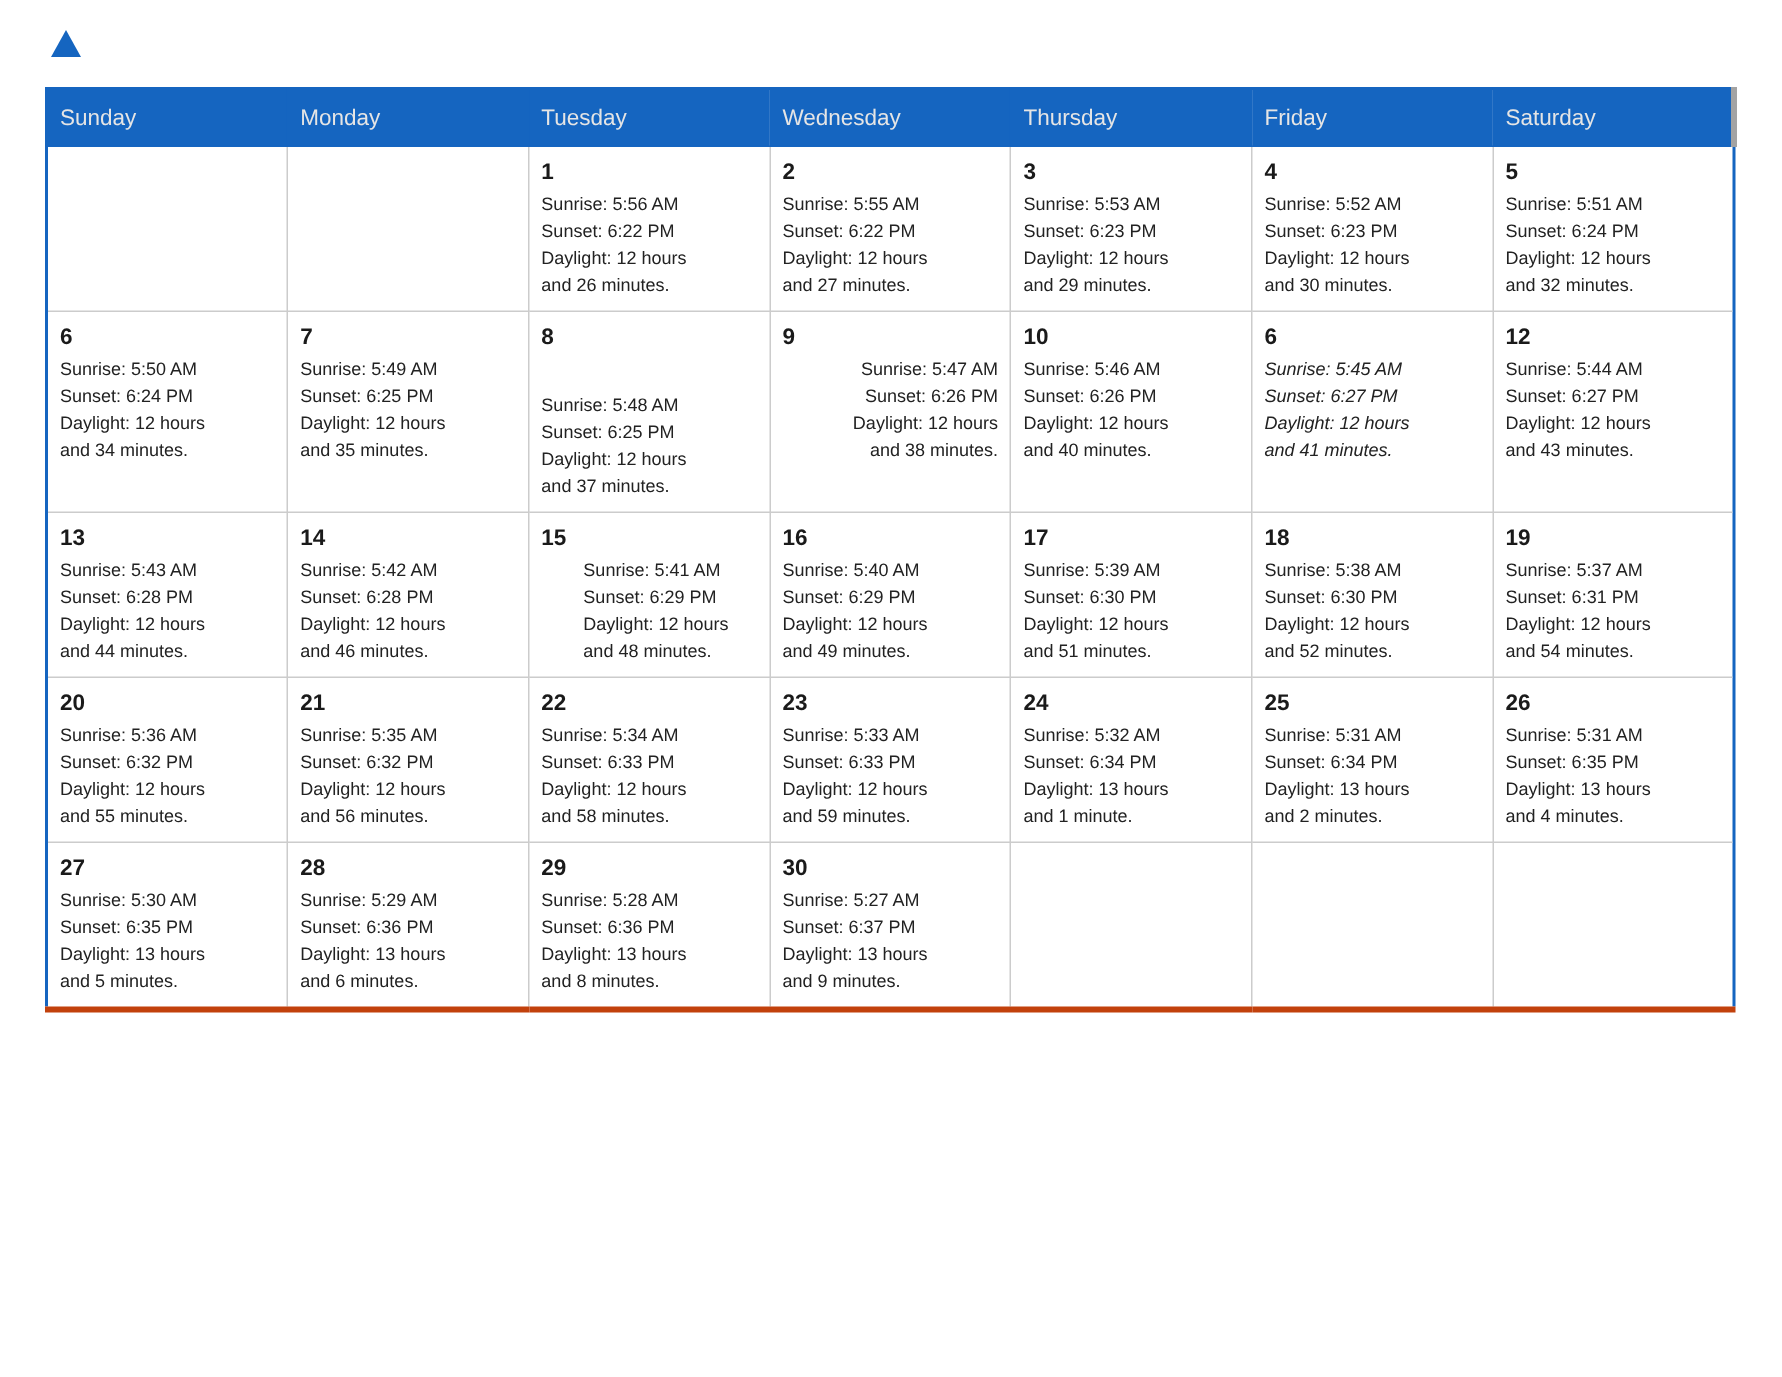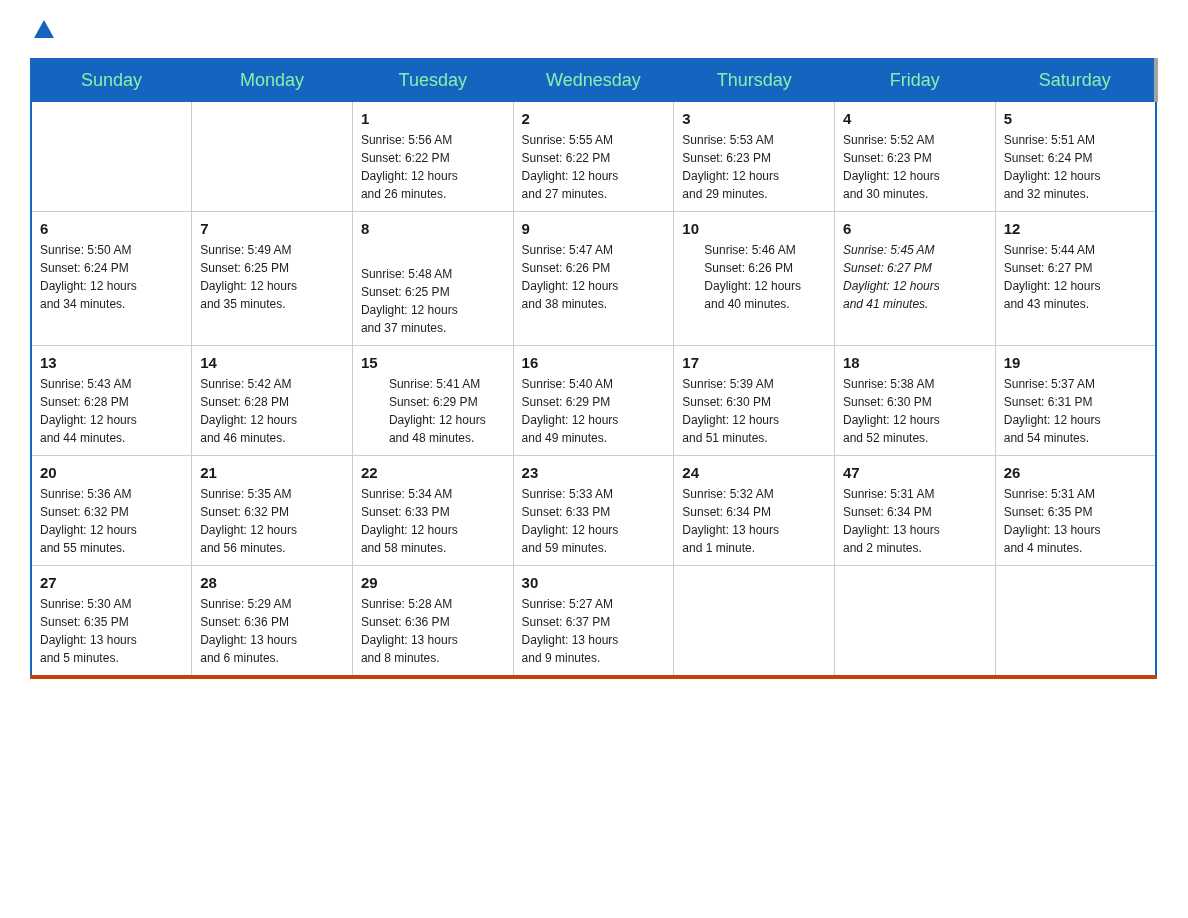--- a/index.html
+++ b/index.html
@@ -55,24 +55,24 @@
       color: #444;
       margin-top: 4px;
     }
     table {
       width: 100%;
       border-collapse: collapse;
       table-layout: fixed;
     }
     thead tr th {
       background-color: #1565c0;
-      color: #86efac;
+      color: #e5e5e5;
       padding: 10px 8px;
-      text-align: center;
-      font-size: 18px;
+      text-align: left;
+      font-size: 15px;
       font-weight: normal;
       border: 1px solid #1565c0;
     }
     tbody tr td {
       border: 1px solid #ccc;
       vertical-align: top;
       padding: 8px;
       height: 110px;
       font-size: 12.5px;
       color: #222;
@@ -197,28 +197,28 @@
         </td>
         <td>
           <div class="day-num">8</div>
           <div class="day-info" style="white-space: pre-line; margin-top: 28px;">Sunrise: 5:48 AM
 Sunset: 6:25 PM
 Daylight: 12 hours
 and 37 minutes.</div>
         </td>
         <td>
           <div class="day-num">9</div>
-          <div class="day-info" style="white-space: pre-line;">Sunrise: 5:47 AM
+          <div class="day-info" style="white-space: pre-line; text-align: right;">Sunrise: 5:47 AM
 Sunset: 6:26 PM
 Daylight: 12 hours
 and 38 minutes.</div>
         </td>
         <td>
           <div class="day-num">10</div>
-          <div class="day-info" style="white-space: pre-line; margin-left: 22px;">Sunrise: 5:46 AM
+          <div class="day-info" style="white-space: pre-line;">Sunrise: 5:46 AM
 Sunset: 6:26 PM
 Daylight: 12 hours
 and 40 minutes.</div>
         </td>
         <td>
           <div class="day-num">6</div>
           <div class="day-info" style="white-space: pre-line; font-style: italic;">Sunrise: 5:45 AM
 Sunset: 6:27 PM
 Daylight: 12 hours
 and 41 minutes.</div>
@@ -312,21 +312,21 @@
 and 59 minutes.</div>
         </td>
         <td>
           <div class="day-num">24</div>
           <div class="day-info" style="white-space: pre-line;">Sunrise: 5:32 AM
 Sunset: 6:34 PM
 Daylight: 13 hours
 and 1 minute.</div>
         </td>
         <td>
-          <div class="day-num">47</div>
+          <div class="day-num">25</div>
           <div class="day-info" style="white-space: pre-line;">Sunrise: 5:31 AM
 Sunset: 6:34 PM
 Daylight: 13 hours
 and 2 minutes.</div>
         </td>
         <td>
           <div class="day-num">26</div>
           <div class="day-info" style="white-space: pre-line;">Sunrise: 5:31 AM
 Sunset: 6:35 PM
 Daylight: 13 hours

